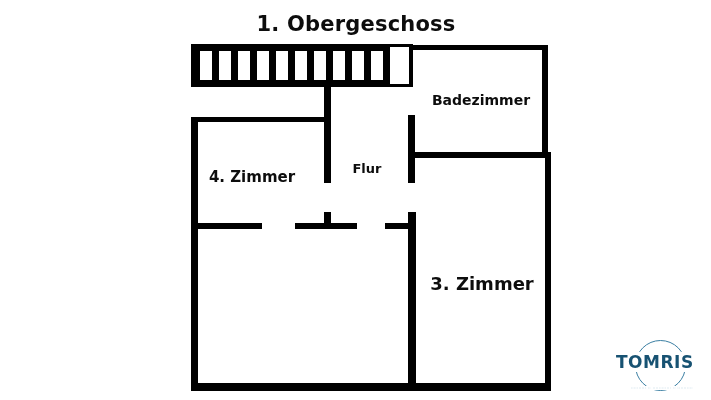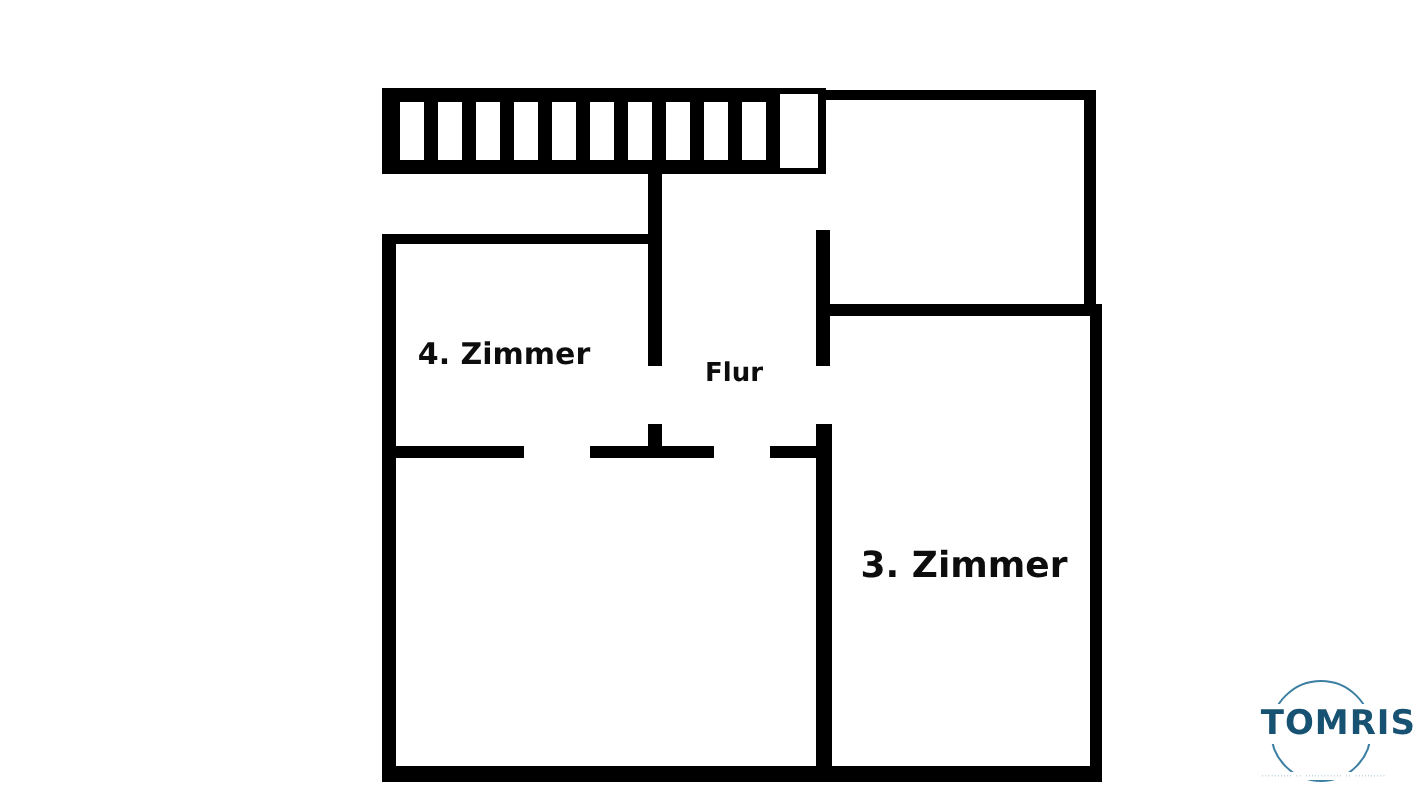--- a/index.html
+++ b/index.html
@@ -58,42 +58,42 @@
 
   
   .room-label {
     position: absolute;
     transform: translate(-50%, -50%);
     font-weight: bold;
     white-space: nowrap;
   }
   .lbl-badezimmer   { left: 481px; top: 100px; font-size: 14px; }
   .lbl-zimmer4      { left: 252px; top: 177px; font-size: 15px; }
-  .lbl-flur         { left: 367px; top: 168px; font-size: 13px; margin-top: 19px; }
+  .lbl-flur         { left: 367px; top: 168px; font-size: 13px; }
   .lbl-schlafzimmer { left: 305px; top: 310px; font-size: 15px; }
   .lbl-zimmer3      { left: 482px; top: 283px; font-size: 18px; }
 
   
   #logo {
     position: absolute;
     left: 614px; top: 337px;
     width: 96px; height: 60px;
   }
   .logo-circle {
     position: absolute;
     left: 21px; top: 3px;
     width: 51px; height: 51px;
     border: 1.6px solid #3b7fa3;
     border-radius: 50%;
     box-sizing: border-box;
   }
   .logo-brand {
     position: absolute;
     left: 0; right: 0; top: 15px;
-    text-align: right;
+    text-align: left;
   }
   .logo-brand span {
     display: inline-block;
     background: #ffffff;
     padding: 0 2px;
     font-weight: bold;
     font-size: 17px;
     letter-spacing: 0.5px;
     color: #175272;
   }
@@ -109,20 +109,21 @@
     letter-spacing: 0.6px;
     color: #3b7fa3;
     white-space: nowrap;
   }
 </style>
 </head>
 <body>
 
 <div id="canvas">
 
+  <div class="page-title">1. Obergeschoss</div>
 
   <div class="wall w-top"></div>
   <div class="wall w-right-upper"></div>
   <div class="wall w-right-lower"></div>
   <div class="wall w-left"></div>
   <div class="wall w-bottom"></div>
   <div class="wall w-z4-top"></div>
   <div class="wall w-flur-left-up"></div>
   <div class="wall w-flur-left-lo"></div>
   <div class="wall w-bz-left"></div>
@@ -139,20 +140,21 @@
       <div class="stair-step"></div>
       <div class="stair-step"></div>
       <div class="stair-step"></div>
       <div class="stair-step"></div>
       <div class="stair-step"></div>
       <div class="stair-step"></div>
       <div class="stair-step"></div>
       <div class="stair-step"></div>
     </div>
 
+  <div class="room-label lbl-badezimmer">Badezimmer</div>
   <div class="room-label lbl-zimmer4">4. Zimmer</div>
   <div class="room-label lbl-flur">Flur</div>
   <div class="room-label lbl-zimmer3">3. Zimmer</div>
 
   <div id="logo">
     <div class="logo-circle"></div>
     <div class="logo-brand">
       <span>TOMRIS</span>
     </div>
     <div class="logo-tagline">

